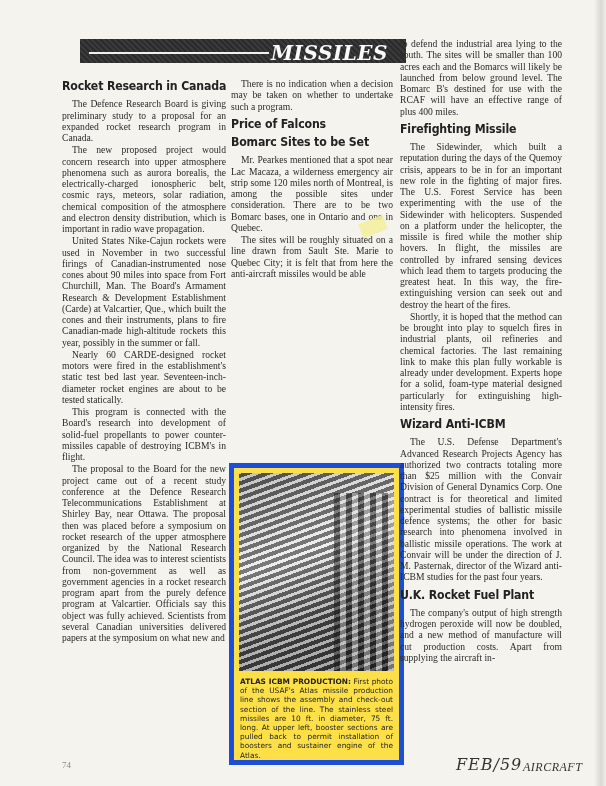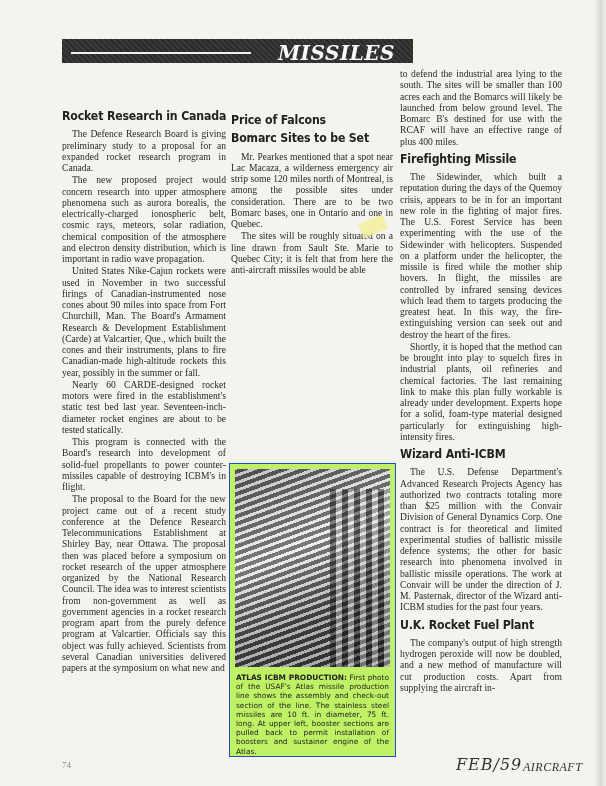--- a/index.html
+++ b/index.html
@@ -8,49 +8,49 @@
     background: #f4f3ee;
     position: relative;
     font-family: "Liberation Serif", "DejaVu Serif", serif;
     color: #2a2a2a;
   }
   .page-edge {
     position: absolute; right: 0; top: 0; width: 12px; height: 786px;
     background: linear-gradient(to right, #f4f3ee, #d9d8d2 60%, #eeeeea);
   }
   .header-bar {
-    position: absolute; left: 62px; top: 39px; width: 326px; height: 24px;
+    position: absolute; left: 80px; top: 39px; width: 326px; height: 24px;
     background: repeating-linear-gradient(45deg, #3a3a3a 0 2px, #2b2b2b 2px 4px);
-    display: flex; align-items: center; padding-left: 25px;
+    display: flex; align-items: center;
   }
   .header-rule {
     position: absolute; left: 9px; top: 13px; width: 180px; height: 2px; background: #f0f0f0;
   }
   .header-title {
     position: absolute; right: 18px; top: 2px;
     font-family: "DejaVu Serif", serif; font-weight: bold; font-style: italic;
     font-size: 20px; color: #fafafa; letter-spacing: 0.5px;
   }
   .col {
     position: absolute; top: 74px;
-    font-size: 9.6px; line-height: 11.25px; text-align: justify; margin-top: 30px;
+    font-size: 9.6px; line-height: 11.25px; text-align: justify;
   }
   .col1 { left: 62px; width: 164px; }
   .col2 { left: 231px; width: 162px; top: 78px; }
   .col3 { left: 400px; width: 162px; top: 38px; }
   h2 {
     font-family: "DejaVu Sans", sans-serif; font-weight: bold;
     font-size: 12.5px; margin: 6px 0 7px 0; letter-spacing: -0.2px; color: #222;
     transform: scaleX(0.88); transform-origin: left;
     white-space: nowrap; text-align: left;
   }
   p { margin: 0 0 1px 0; text-indent: 10px; hyphens: manual; }
   .photo-box {
     position: absolute; left: 229px; top: 463px; width: 165px; height: 292px;
-    border: 1px solid #1d4ed8; background: #bef264;
+    border: 5px solid #1d4ed8; background: #fde047;
   }
   .photo {
     position: absolute; left: 5px; top: 5px; width: 155px; height: 198px;
     background:
       repeating-linear-gradient(-20deg, rgba(255,255,255,0.55) 0 3px, rgba(40,40,40,0.55) 3px 7px),
       linear-gradient(160deg, #777 0%, #ddd 40%, #555 70%, #333 100%);
     overflow: hidden;
   }
   .photo::after {
     content: ""; position: absolute; left: 95px; top: 20px; width: 60px; height: 180px;
@@ -94,20 +94,21 @@
   <h2>Rocket Research in Canada</h2>
   <p>The Defence Research Board is giving preliminary study to a proposal for an expanded rocket research program in Canada.</p>
   <p>The new proposed project would concern research into upper atmosphere phenomena such as aurora borealis, the electrically-charged ionospheric belt, cosmic rays, meteors, solar radiation, chemical composition of the atmosphere and electron density distribution, which is important in radio wave propagation.</p>
   <p>United States Nike-Cajun rockets were used in November in two successful firings of Canadian-instrumented nose cones about 90 miles into space from Fort Churchill, Man. The Board's Armament Research &amp; Development Establishment (Carde) at Valcartier, Que., which built the cones and their instruments, plans to fire Canadian-made high-altitude rockets this year, possibly in the summer or fall.</p>
   <p>Nearly 60 CARDE-designed rocket motors were fired in the establishment's static test bed last year. Seventeen-inch-diameter rocket engines are about to be tested statically.</p>
   <p>This program is connected with the Board's research into development of solid-fuel propellants to power counter-missiles capable of destroying ICBM's in flight.</p>
   <p>The proposal to the Board for the new project came out of a recent study conference at the Defence Research Telecommunications Establishment at Shirley Bay, near Ottawa. The proposal then was placed before a symposium on rocket research of the upper atmosphere organized by the National Research Council. The idea was to interest scientists from non-government as well as government agencies in a rocket research program apart from the purely defence program at Valcartier. Officials say this object was fully achieved. Scientists from several Canadian universities delivered papers at the symposium on what new and</p>
 </div>
 
 <div class="col col2">
+  <p>There is no indication when a decision may be taken on whether to undertake such a program.</p>
   <h2>Price of Falcons</h2>
   <h2>Bomarc Sites to be Set</h2>
   <p>Mr. Pearkes mentioned that a spot near Lac Macaza, a wilderness emergency air strip some 120 miles north of Montreal, is among the possible sites under consideration. There are to be two Bomarc bases, one in Ontario and one in Quebec.</p>
   <p>The sites will be roughly situated on a line drawn from Sault Ste. Marie to Quebec City; it is felt that from here the anti-aircraft missiles would be able</p>
 </div>
 
 <div class="sticky"></div>
 
 <div class="photo-box">
   <div class="photo"></div>

